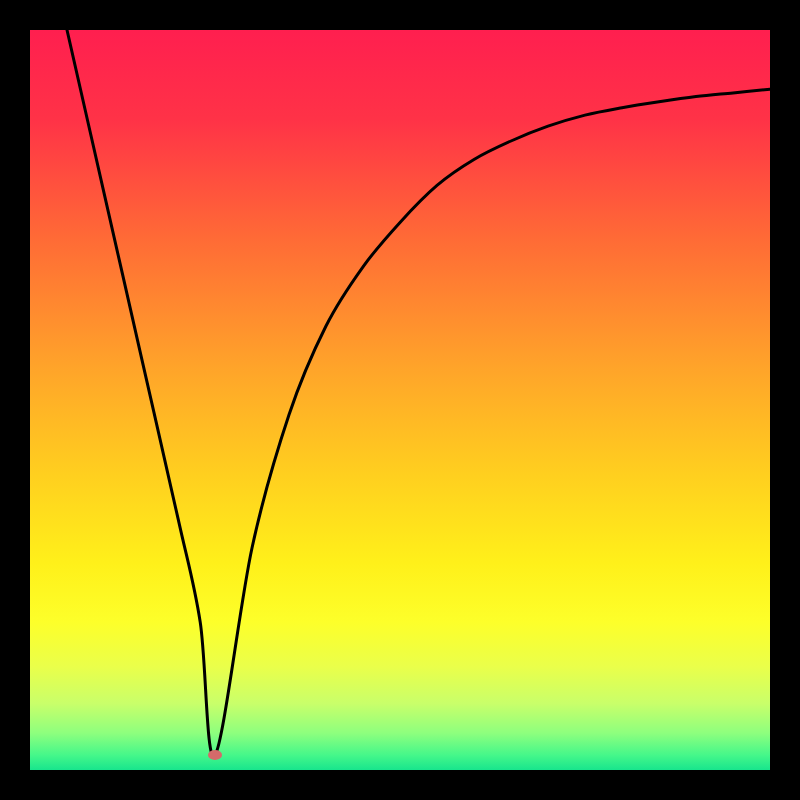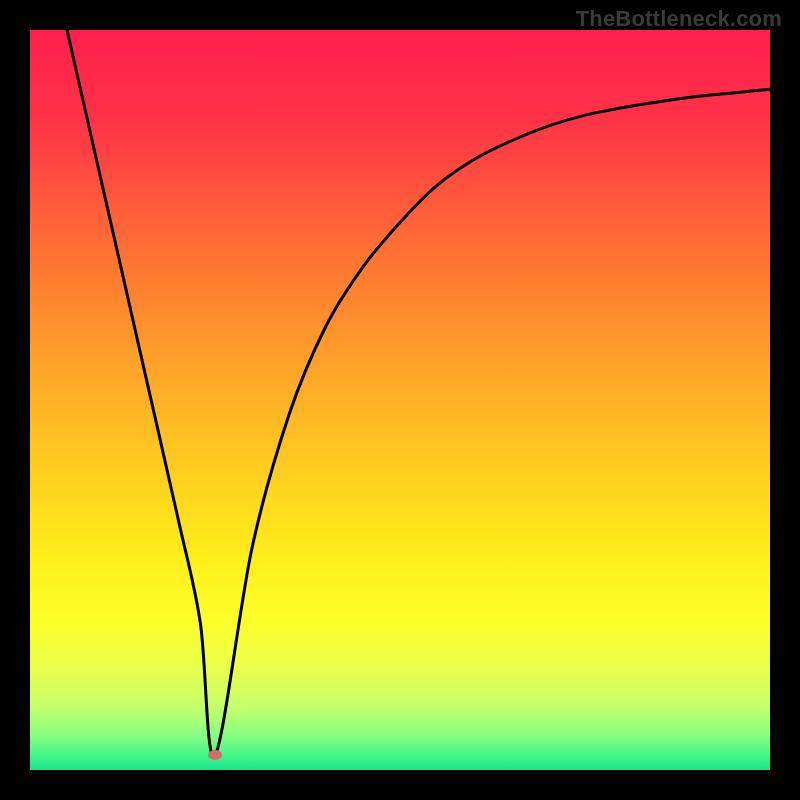--- a/index.html
+++ b/index.html
@@ -43,21 +43,20 @@
     border-radius: 50%;
     background: #d46a6a;
     transform: translate(-50%, -50%);
     pointer-events: none;
   }
 </style>
 </head>
 <body>
 
 <div class="frame">
-  <div class="watermark">TheBottleneck.com</div>
 
   <div class="plot">
     <svg class="gradient" viewBox="0 0 740 740" preserveAspectRatio="none">
       <defs>
         <linearGradient id="bg-grad" x1="0" y1="0" x2="0" y2="1">
             <stop offset="0%" stop-color="#ff1f4f"></stop>
             <stop offset="12%" stop-color="#ff3247"></stop>
             <stop offset="28.000000000000004%" stop-color="#ff6a36"></stop>
             <stop offset="45%" stop-color="#ffa22a"></stop>
             <stop offset="60%" stop-color="#ffcf1f"></stop>

